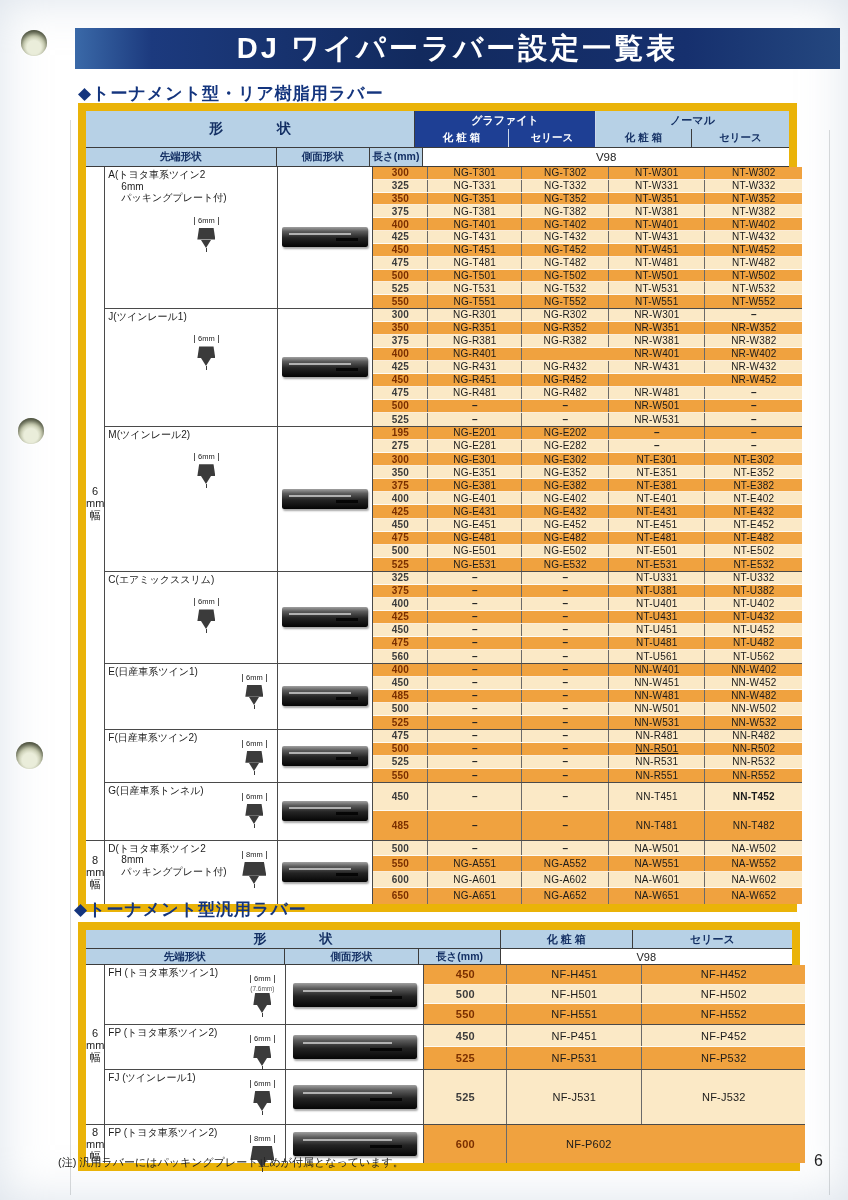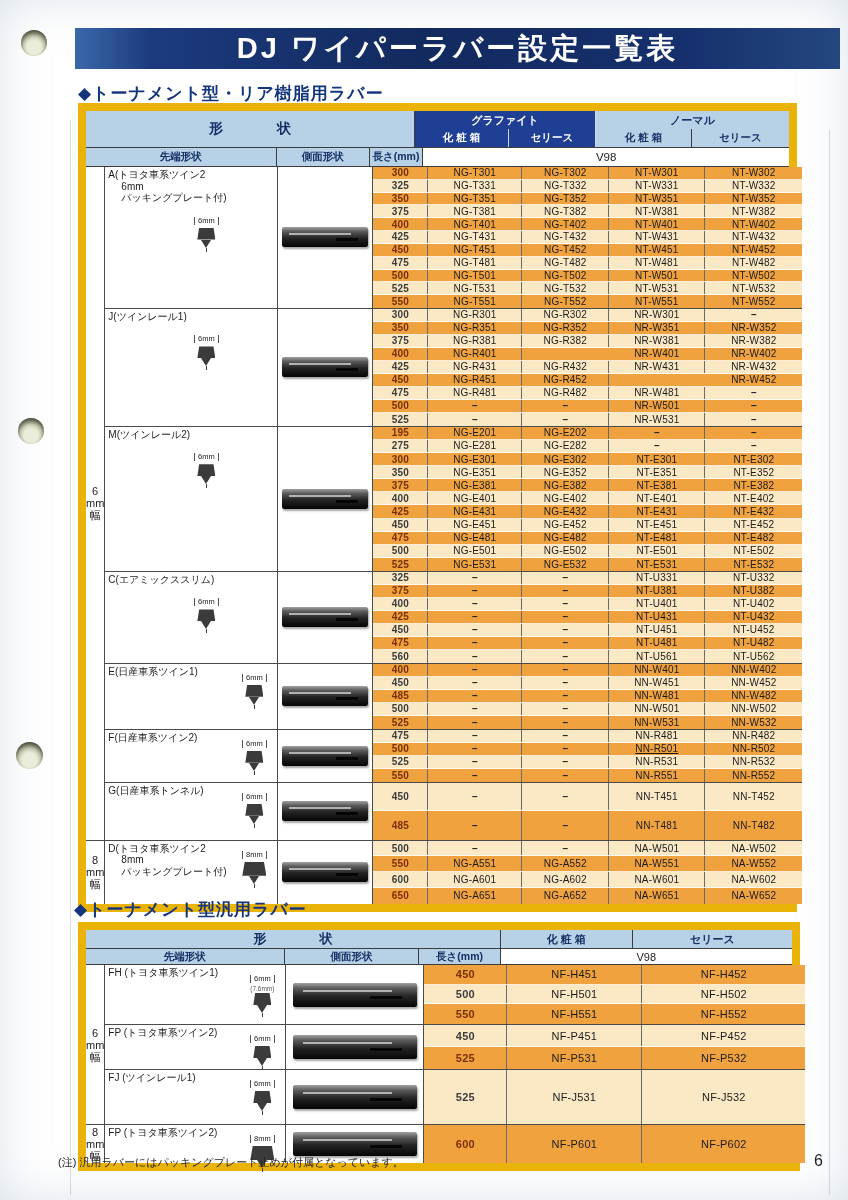--- a/index.html
+++ b/index.html
@@ -589,21 +589,21 @@
             </div>
             <div class="side" style="width: 95px;">
               <div class="blade" style="width: 86px; height: 20px;"></div>
             </div>
             <div class="rows">
               <div class="row c" style="height: 29px;">
                 <div class="cell len" style="width: 55px;">450</div>
                 <div class="cell dash" style="width: 94px; flex: 0 0 auto;">–</div>
                 <div class="cell dash" style="width: 87px; flex: 0 0 auto;">–</div>
                 <div class="cell" style="width: 96px; flex: 0 0 auto;">NN-T451</div>
-                <div class="cell" style="width: 97px; flex: 0 0 auto;">NN-T452</div>
+                <div class="cell" style="width: 97px; flex: 0 0 auto; font-weight: bold;">NN-T452</div>
               </div>
               <div class="row o" style="height: 29px;">
                 <div class="cell len" style="width: 55px;">485</div>
                 <div class="cell dash" style="width: 94px; flex: 0 0 auto;">–</div>
                 <div class="cell dash" style="width: 87px; flex: 0 0 auto;">–</div>
                 <div class="cell" style="width: 96px; flex: 0 0 auto;">NN-T481</div>
                 <div class="cell" style="width: 97px; flex: 0 0 auto;">NN-T482</div>
               </div>
             </div>
           </div>
@@ -757,21 +757,20 @@
                 <div class="lbl">FP (トヨタ車系ツイン2)</div>
               </div>
               <div class="pin mm8"><div class="mm">8mm</div><div class="head"></div><div class="tipv"></div><div class="stem"></div></div>
             </div>
             <div class="side" style="width: 138px;">
               <div class="blade" style="width: 124px; height: 24px;"></div>
             </div>
             <div class="rows">
               <div class="row o t2row" style="height: 38px;">
                 <div class="cell len" style="width: 83px;">600</div>
-                <div class="cell" style="width: 135px; flex: 0 0 auto;">NF-P601</div>
                 <div class="cell" style="width: 163px; flex: 0 0 auto;">NF-P602</div>
               </div>
             </div>
           </div>
         </div>
       </div>
   </div>
 
   <div class="footnote">(注) 汎用ラバーにはパッキングプレート止めが付属となっています。</div>
   <div class="page-num">6</div>

